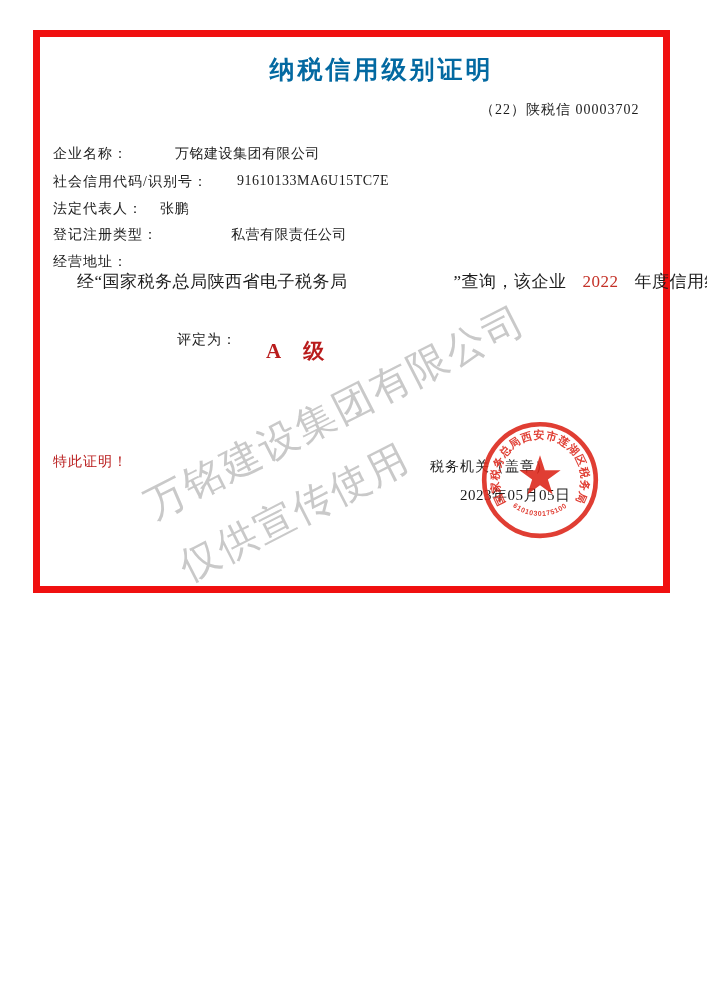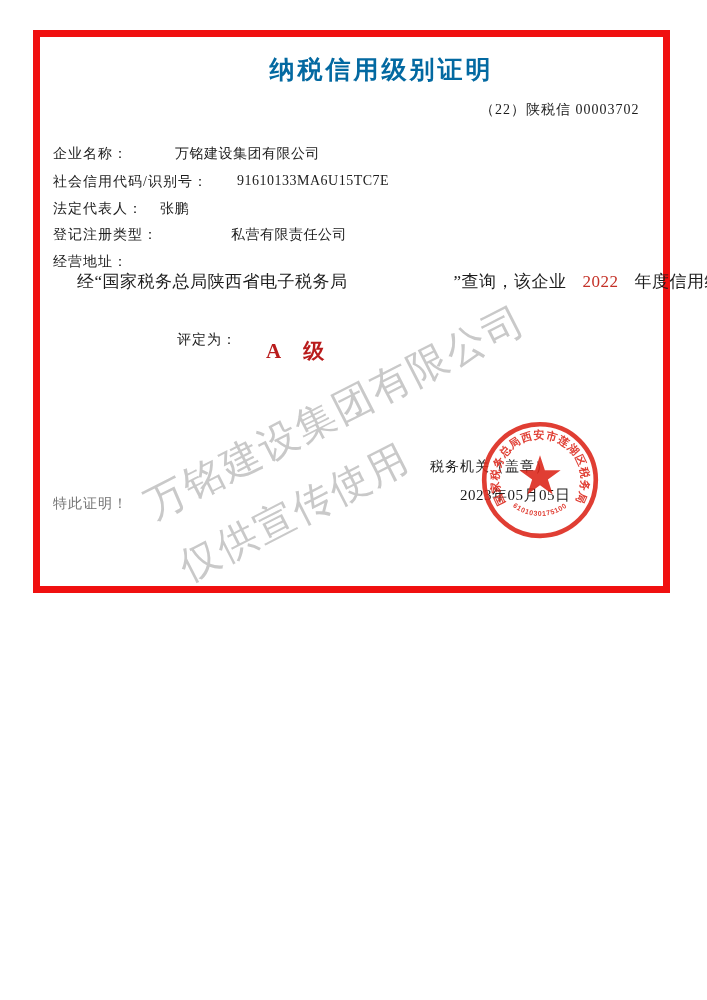--- a/index.html
+++ b/index.html
@@ -85,23 +85,22 @@
     font-size: 21px;
     letter-spacing: 9px;
     color: #b91c1c;
     font-weight: 600;
   }
   .attest {
     position: absolute;
     left: 13px; top: 416px;
     font-size: 14px;
     letter-spacing: 1px;
-    color: #737373;
+    color: #b91c1c;
     z-index: 3;
-    margin-top: 42px;
   }
   .authority {
     position: absolute;
     left: 390px; top: 421px;
     font-size: 14px;
     letter-spacing: 1px;
     color: #1c1c1c;
     z-index: 2;
   }
   .issue-date {

